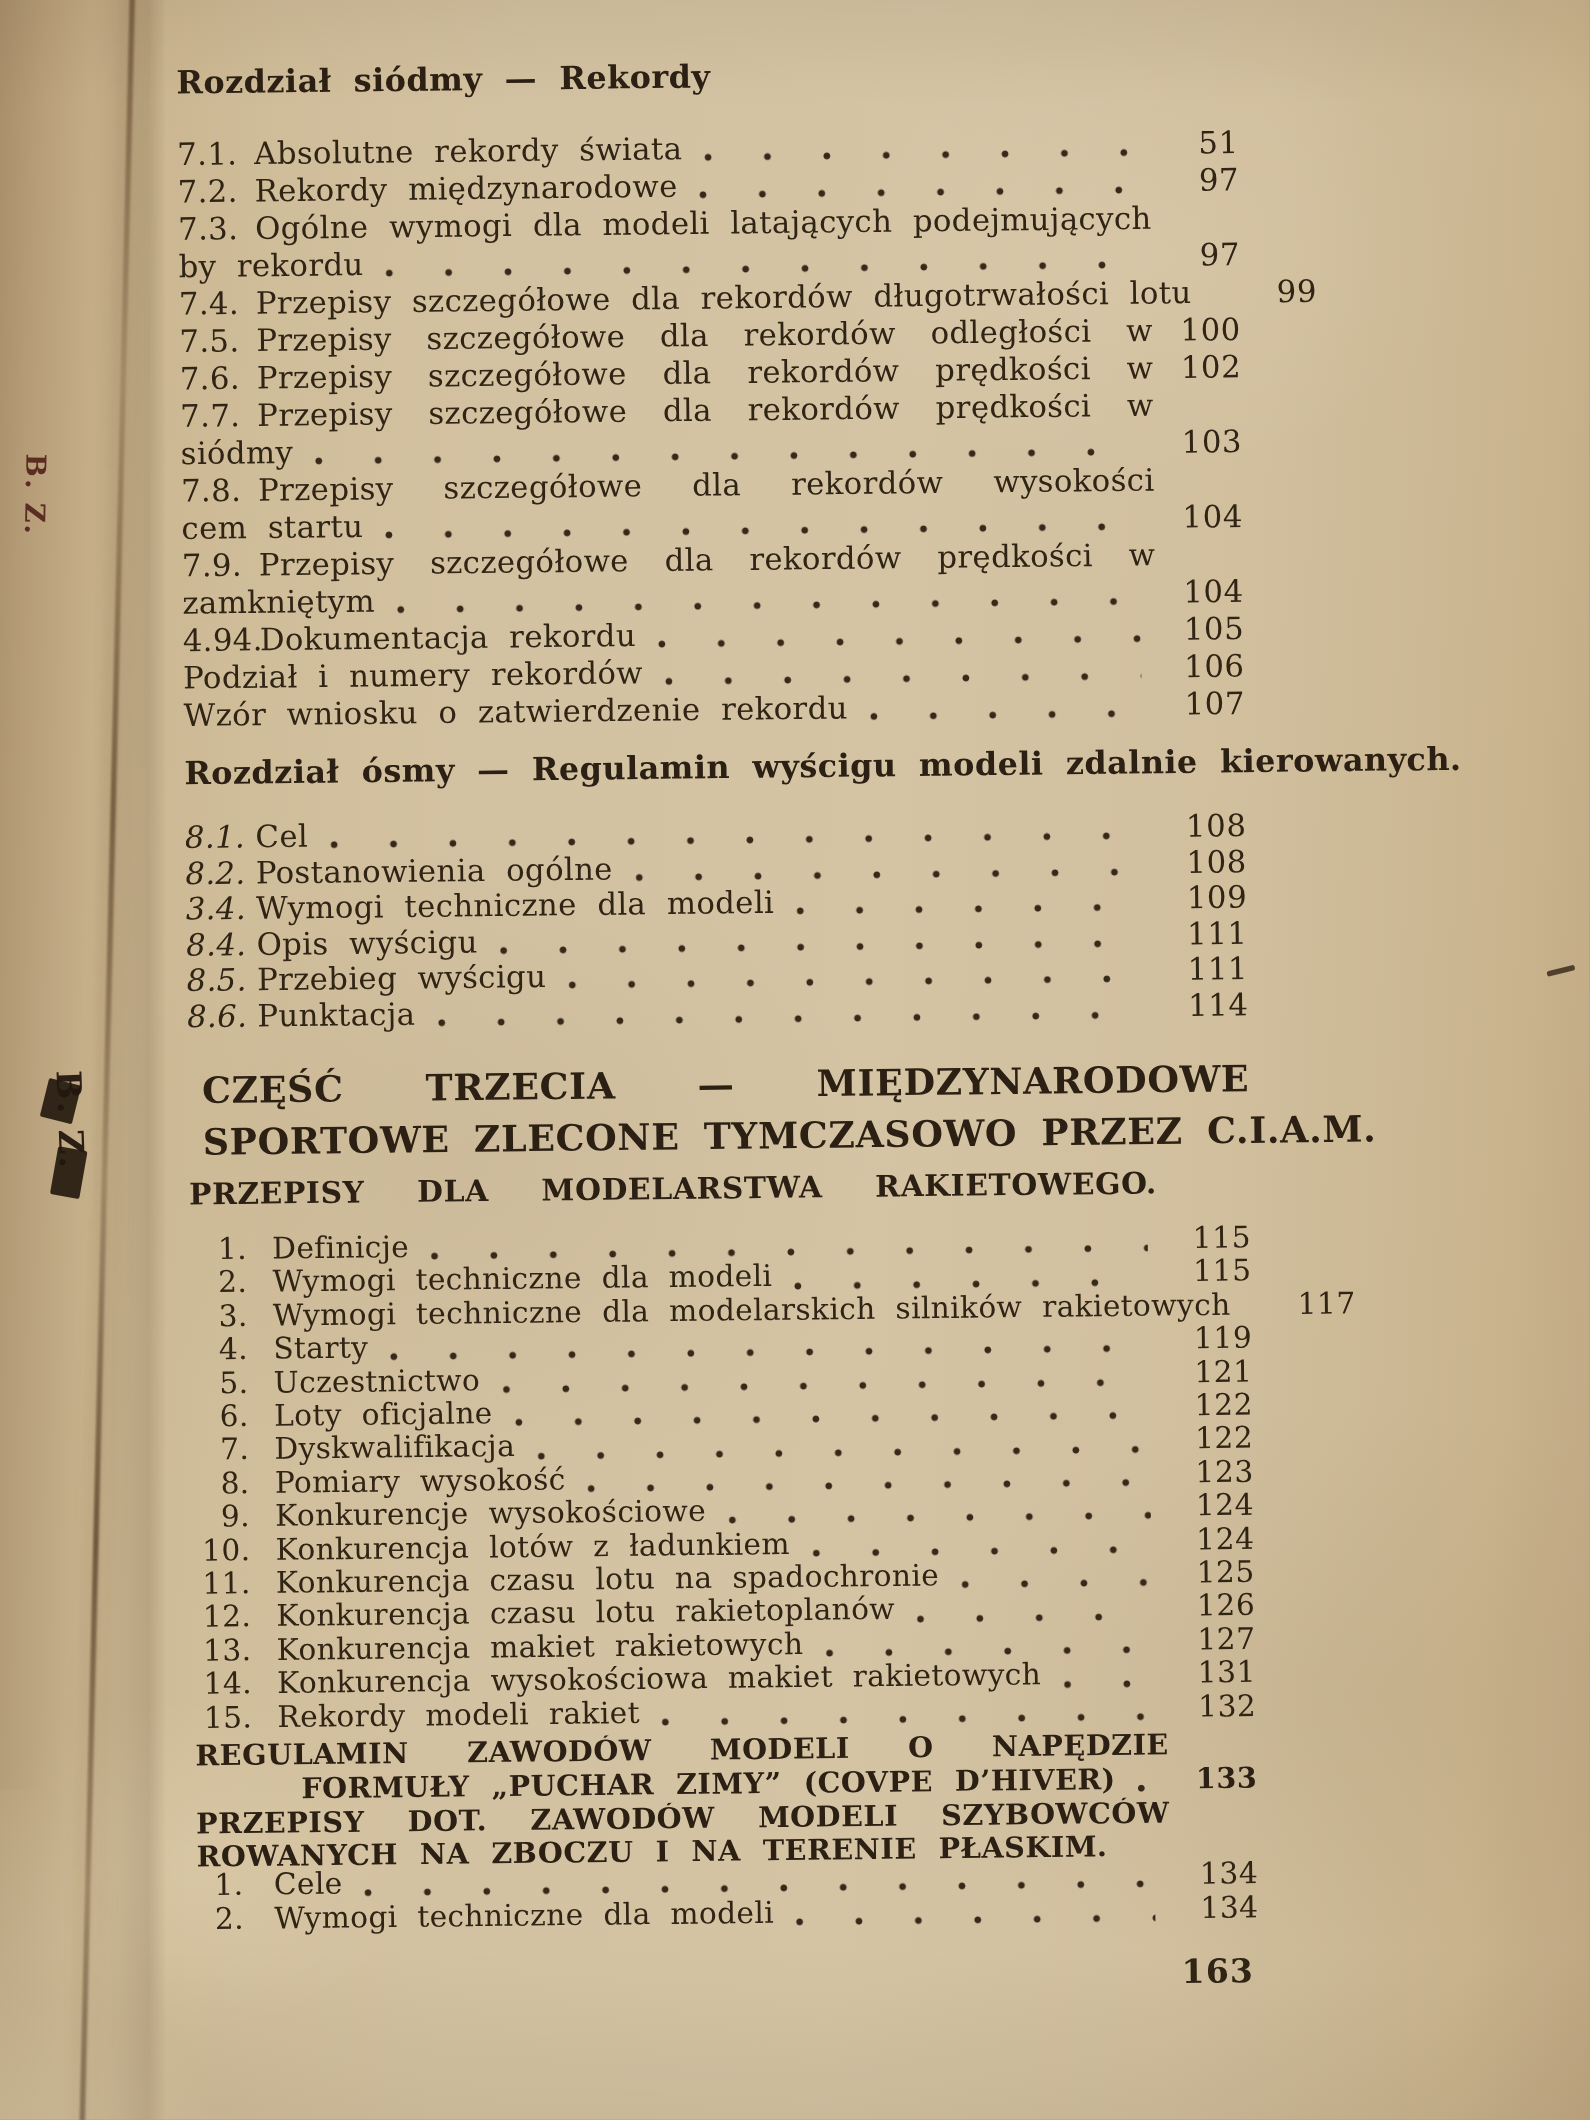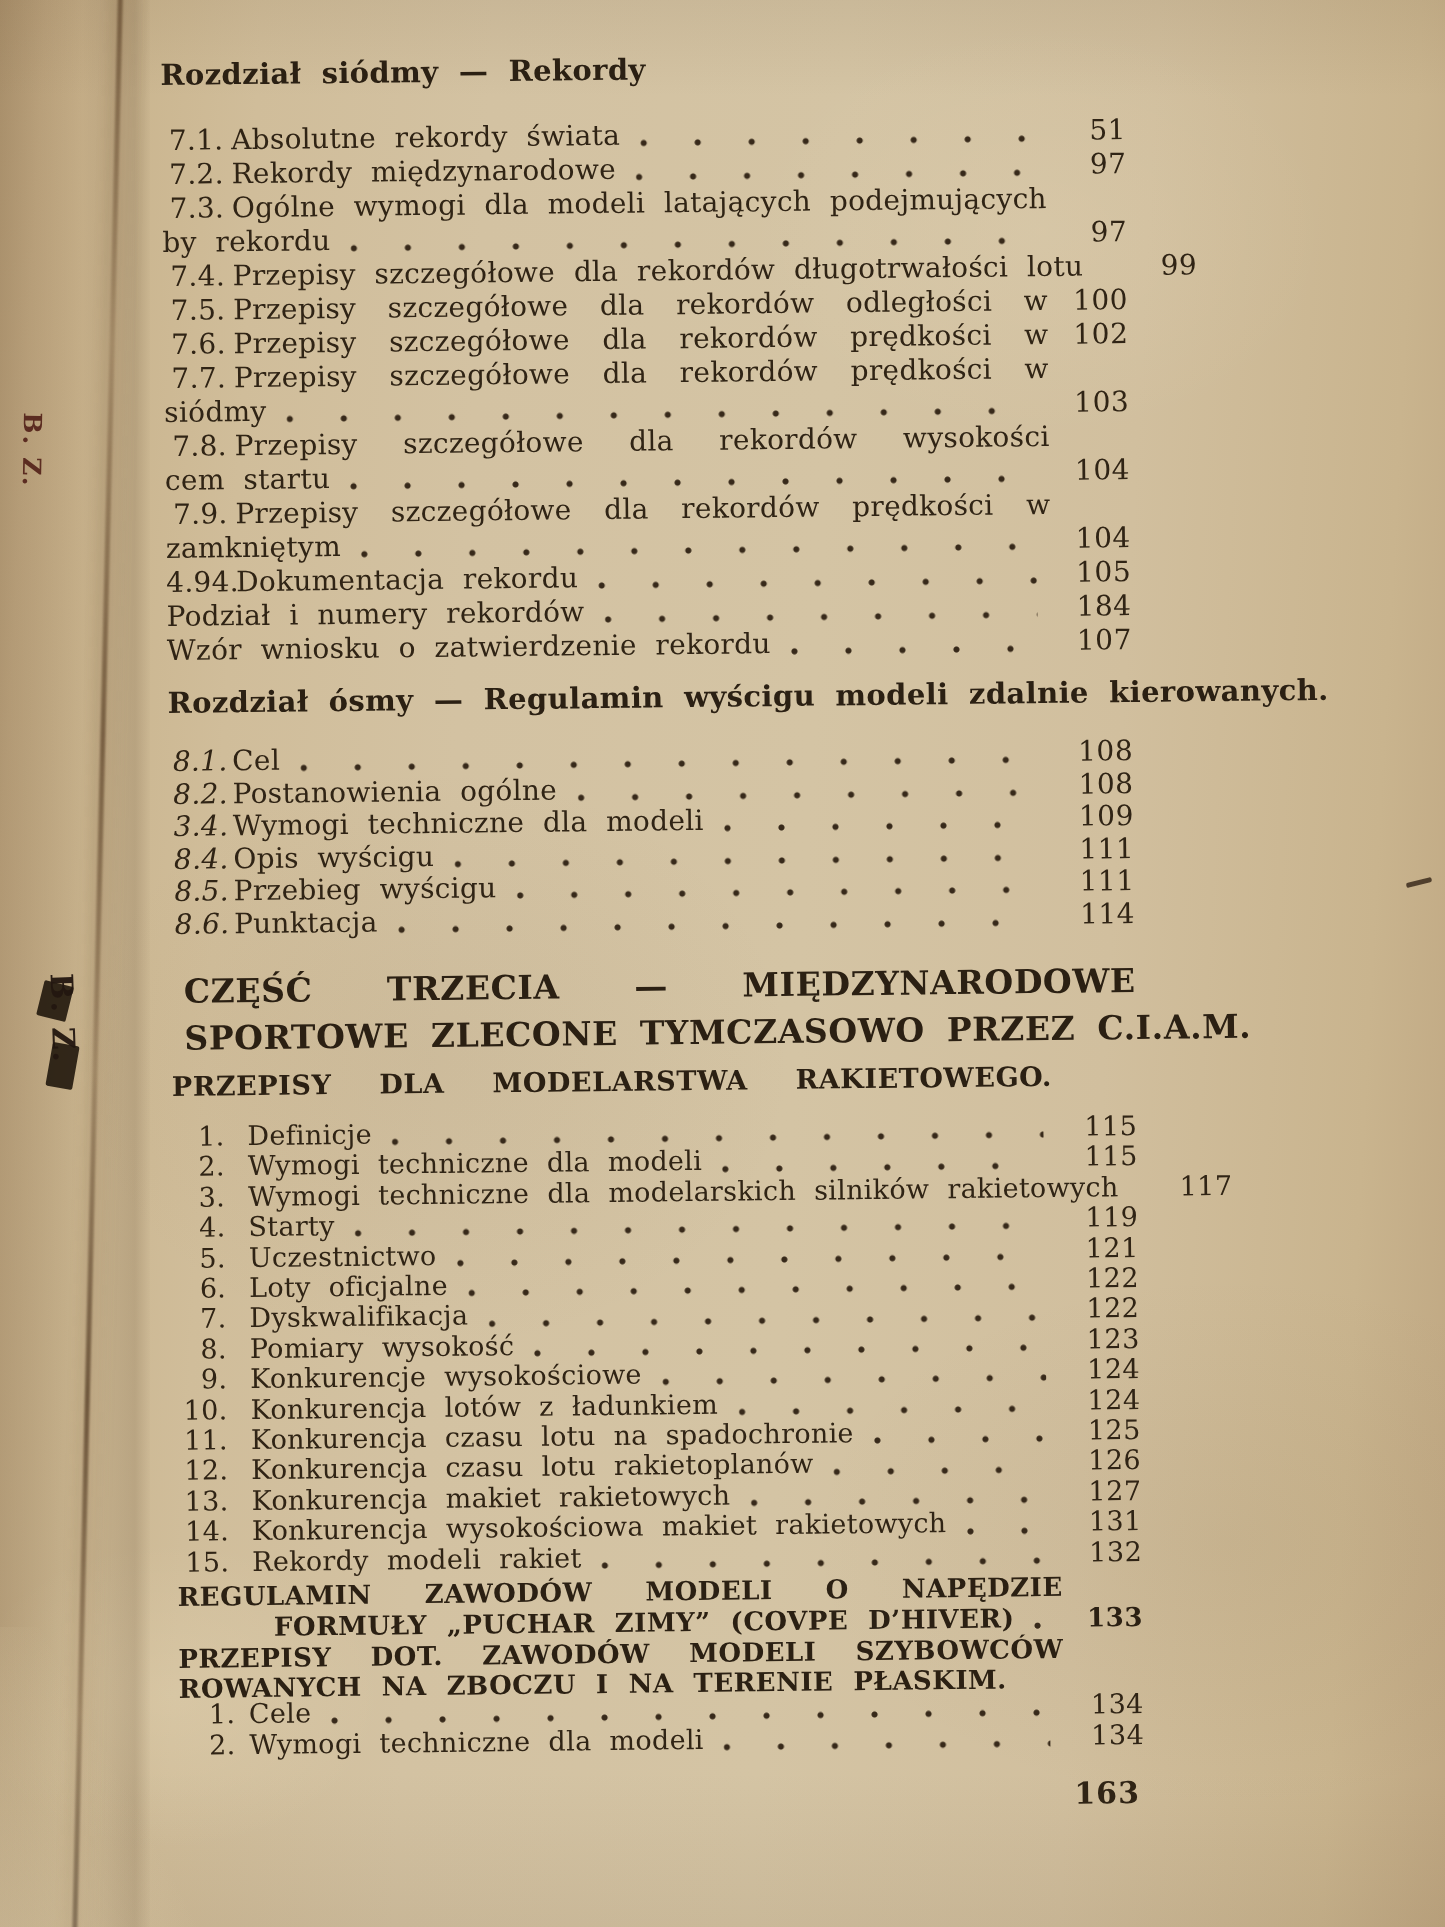--- a/index.html
+++ b/index.html
@@ -59,21 +59,21 @@
 
   .chap-heading{
     font-size:29px;font-weight:bold;letter-spacing:0.4px;word-spacing:0.34em;
     color:#2b2013;white-space:nowrap;
   }
   #h7{top:18px;}
   #h8{top:645px;line-height:36px;}
 
   .toc{display:block;}
   .toc-row{display:flex;align-items:baseline;line-height:var(--lh);font-size:var(--fs);}
-  .toc-row .num{flex:none;width:70px;letter-spacing:0.3px;text-align:center;}
+  .toc-row .num{flex:none;width:70px;letter-spacing:0.3px;}
   .toc-row .text{white-space:nowrap;letter-spacing:0.3px;word-spacing:0.34em;}
   .toc-row .leader{display:none;}
   .toc-row.dots .leader{
     display:block;flex:1 1 auto;height:7px;align-self:flex-end;
     margin:0 14px calc(var(--lh)/2 - 11px) 20px;
     background-image:radial-gradient(circle at 3.5px 3.5px, #37291a 2.6px, rgba(0,0,0,0) 3.5px);
     background-size:54px 7px;background-repeat:repeat-x;
   }
   .toc-row .pg{flex:none;width:80px;margin-left:auto;text-align:right;letter-spacing:0.5px;}
   .toc-row.justify .text{
@@ -222,21 +222,21 @@
         <span class="num">4.94.</span>
         <span class="text">Dokumentacja rekordu</span>
         <span class="leader"></span>
         <span class="pg">105</span>
       </div>
 
       <div class="toc-row dots nonum">
 
         <span class="text">Podział i numery rekordów</span>
         <span class="leader"></span>
-        <span class="pg">184</span>
+        <span class="pg">106</span>
       </div>
 
       <div class="toc-row dots nonum">
 
         <span class="text">Wzór wniosku o zatwierdzenie rekordu</span>
         <span class="leader"></span>
         <span class="pg">107</span>
       </div>
     </div>
 

